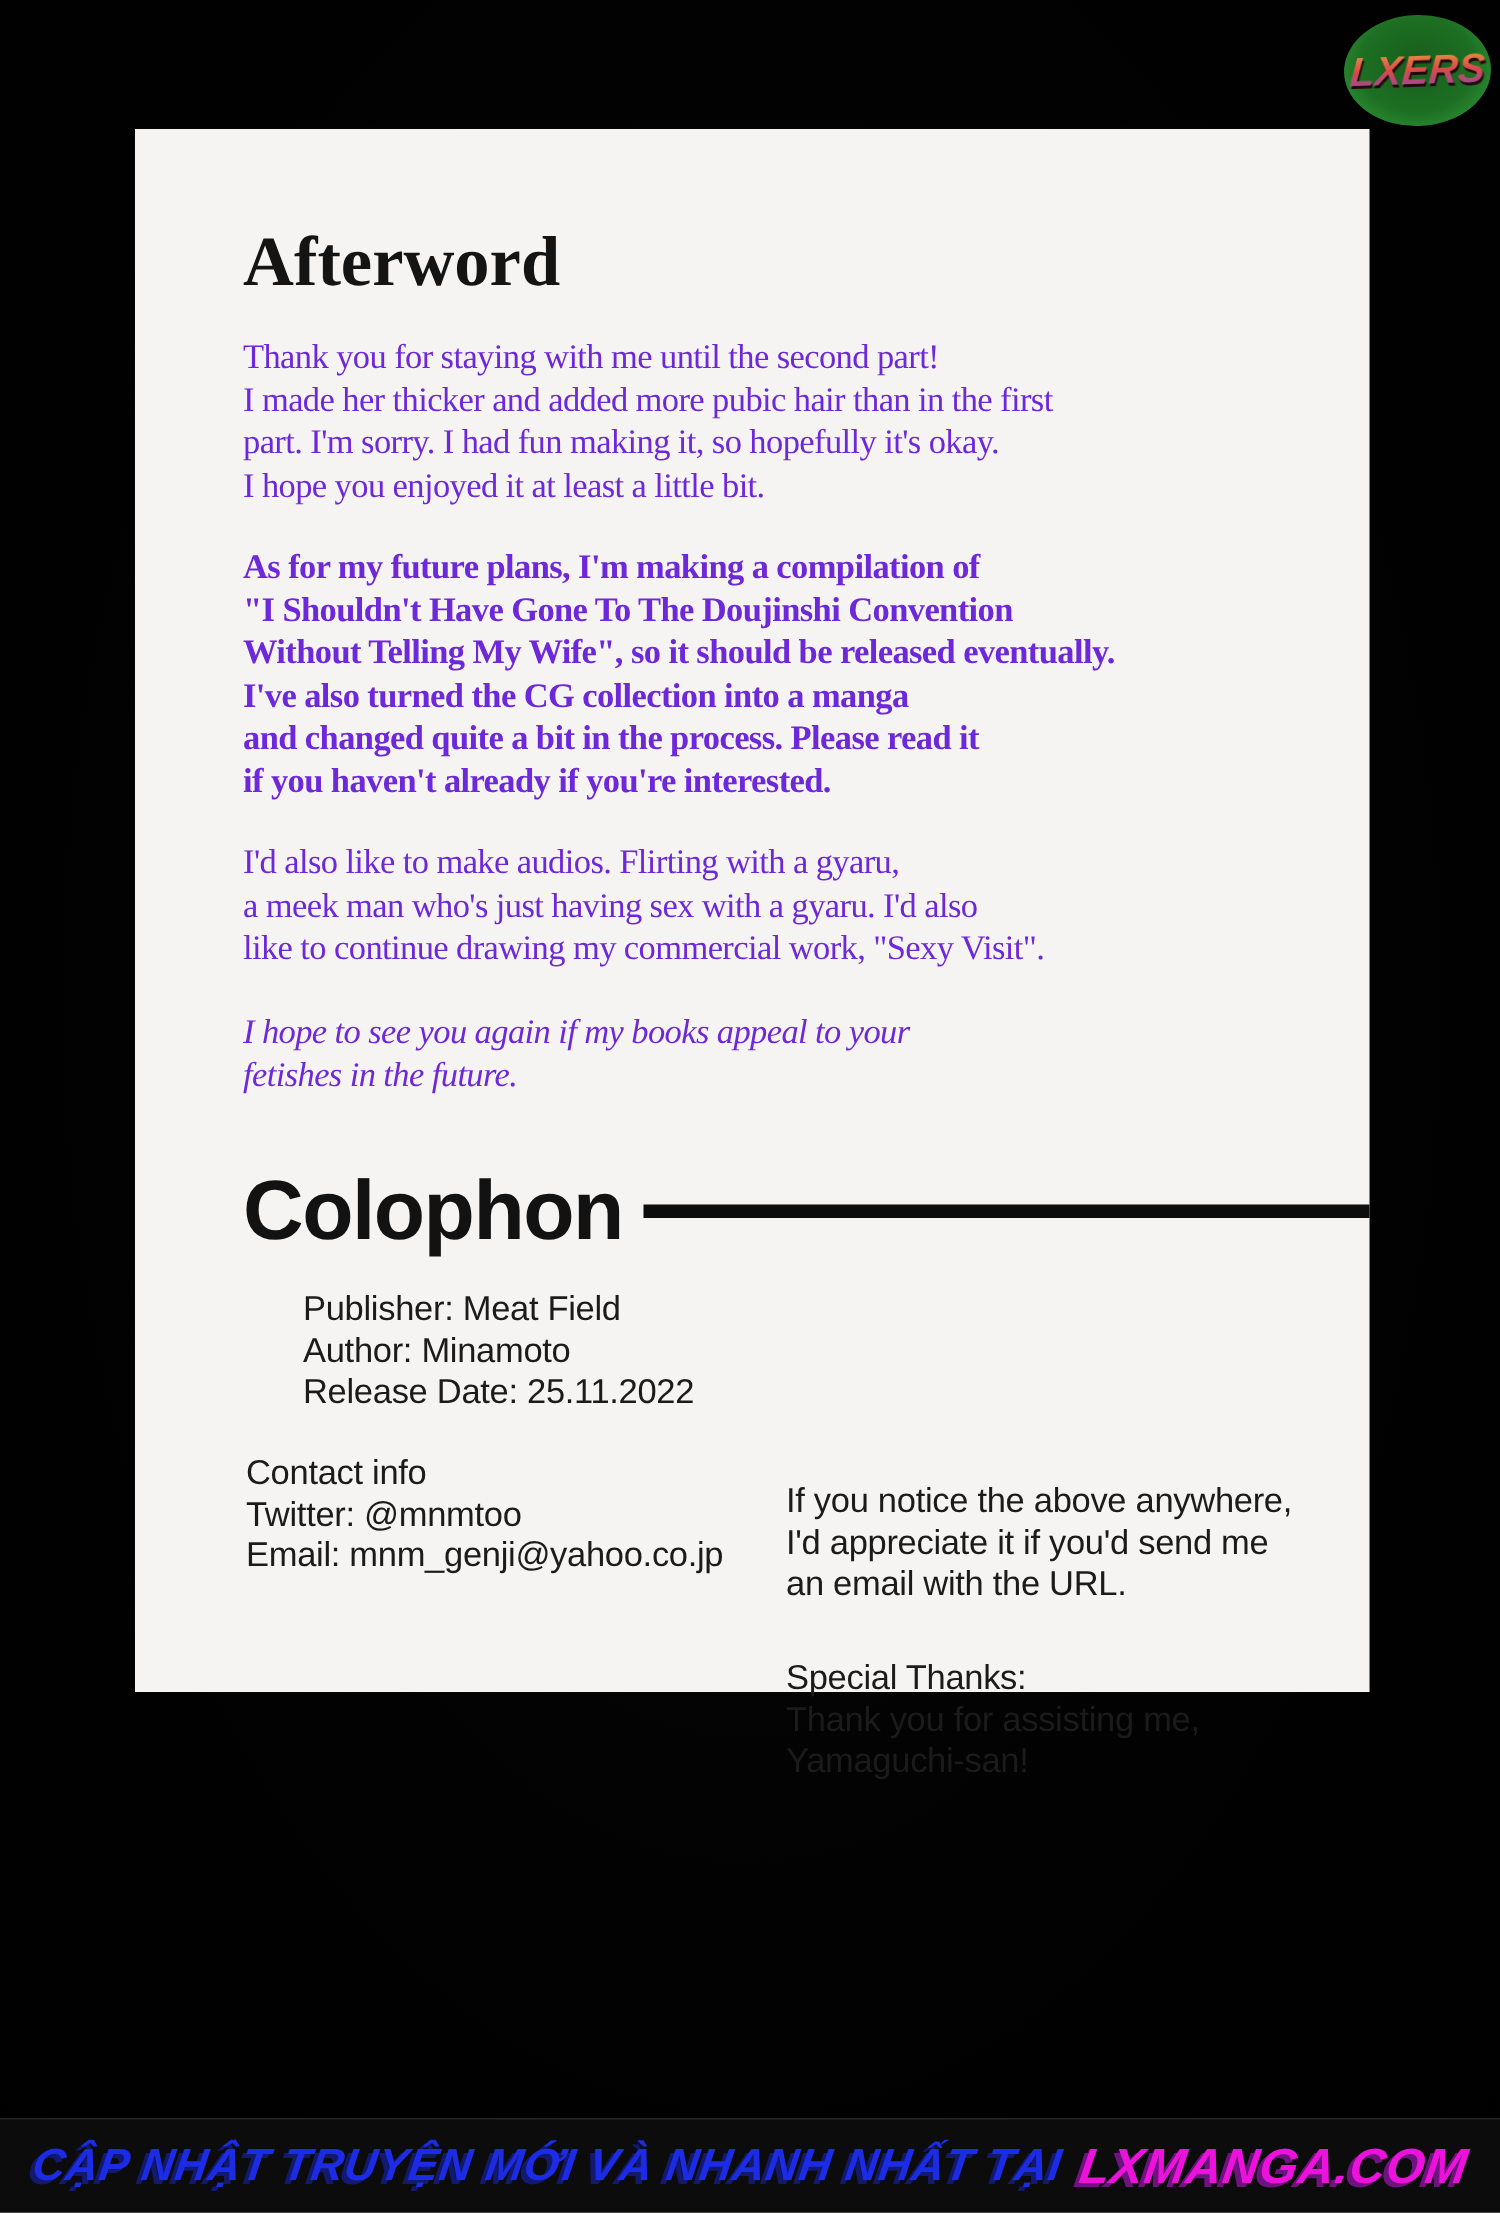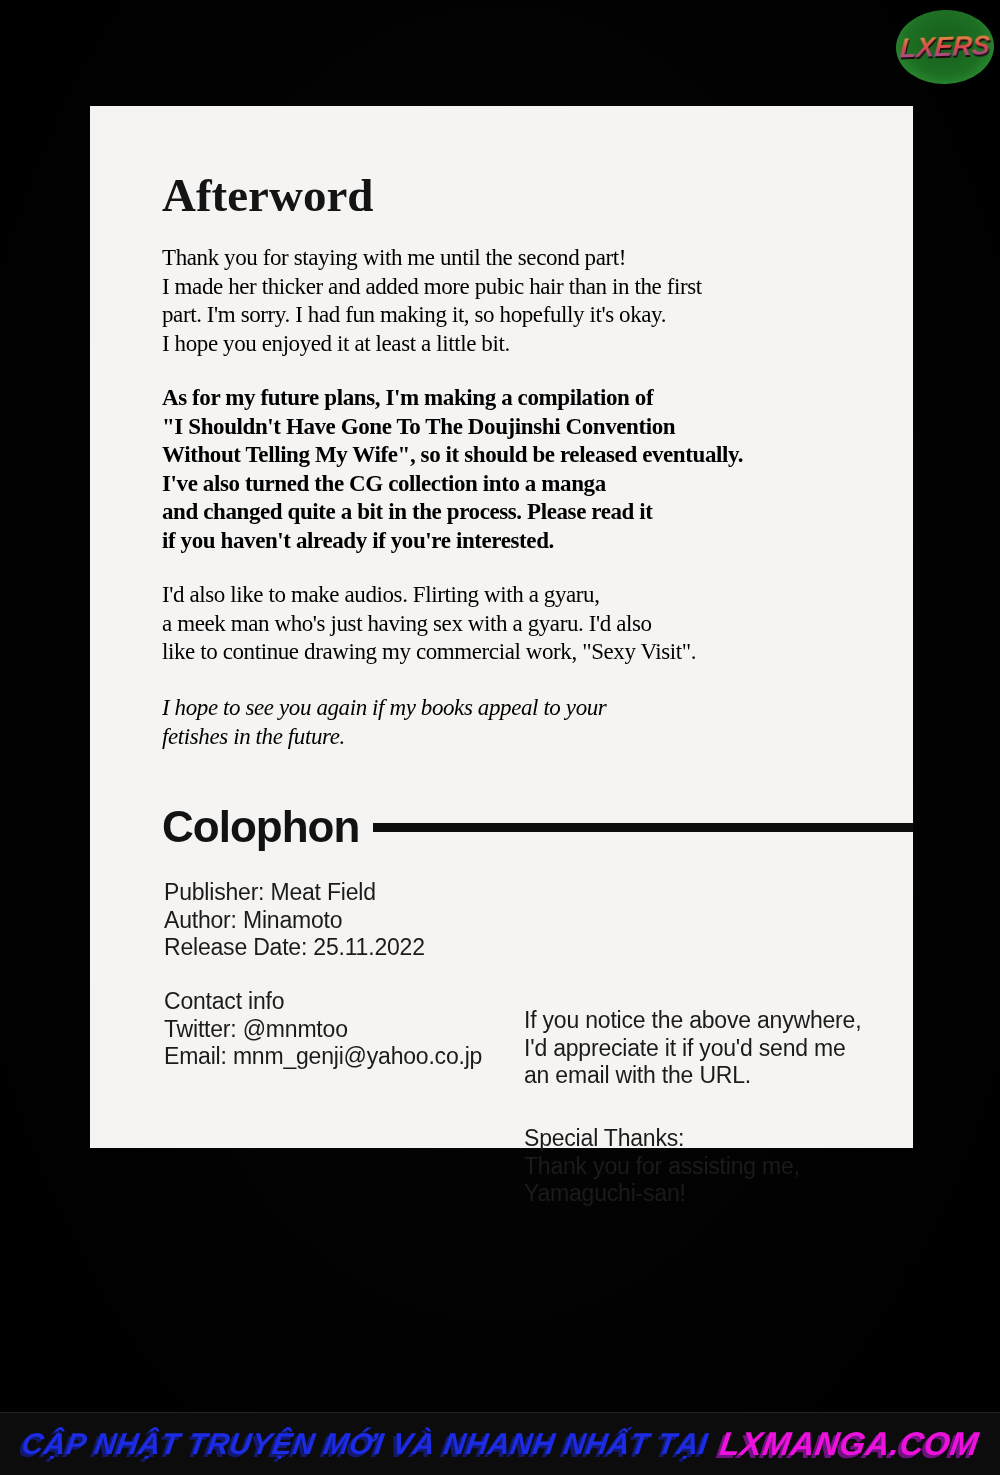--- a/index.html
+++ b/index.html
@@ -12,76 +12,76 @@
     font-family: "Liberation Sans", sans-serif;
   }
   .stage {
     position: absolute; inset: 0;
     background: radial-gradient(ellipse at 50% 45%, #070707 0%, #010101 70%, #000 100%);
   }
 
   
   .page {
     position: absolute;
-    left: 90px; top: 106px;
+    left: 90px; top: 86px;
     width: 823px; height: 1042px;
     background: #f5f4f2;
     box-shadow: 0 0 2px rgba(255,255,255,0.06);
   }
 
   
   .afterword-title {
     position: absolute; left: 72px; top: 66px;
     font-family: "Liberation Serif", "DejaVu Serif", serif;
     font-weight: 700;
     font-size: 47px; line-height: 1;
     color: #141414;
     letter-spacing: 0px;
   }
   .serif-para {
     position: absolute; left: 72px; right: 28px;
     font-family: "Liberation Serif", "DejaVu Serif", serif;
     font-size: 23px; line-height: 28.5px;
-    color: #000000;
+    color: #6d28d9;
     letter-spacing: -0.4px;
     white-space: pre-line;
   }
   .p1 { top: 138px; }
   .p2 { top: 278px; font-weight: bold; }
   .p3 { top: 475px; }
   .p4 { top: 588px; font-style: italic; }
 
   
   .colophon-head {
     position: absolute; left: 72px; right: 0; top: 698px;
     height: 46px;
     display: flex; align-items: center;
   }
   .colophon-title {
-    font-size: 44px; line-height: 46px;
+    font-size: 56px; line-height: 46px;
     font-weight: 700;
     color: #121212;
     letter-spacing: -1px;
   }
   .colophon-rule {
     flex: 1;
     height: 9px;
     margin-left: 14px;
     background: #0d0d0d;
   }
   .sans-block {
     position: absolute;
     font-size: 23px; line-height: 27.5px;
     color: #1b1b1b;
     letter-spacing: -0.2px;
     white-space: pre-line;
   }
   .col-left  { left: 74px;  width: 350px; }
   .col-right { left: 434px; width: 390px; }
-  .block-publisher  { top: 773px; }
+  .block-publisher  { top: 773px; margin-left: 38px; }
   .block-contact    { top: 882px; }
   .block-adaptation { top: 1019px; }
   .block-nosale     { top: 764px; }
   .block-notice     { top: 901px; }
   .block-thanks     { top: 1019px; }
 
   
   .logo-badge {
     position: absolute;
     left: 896px; top: 10px;

